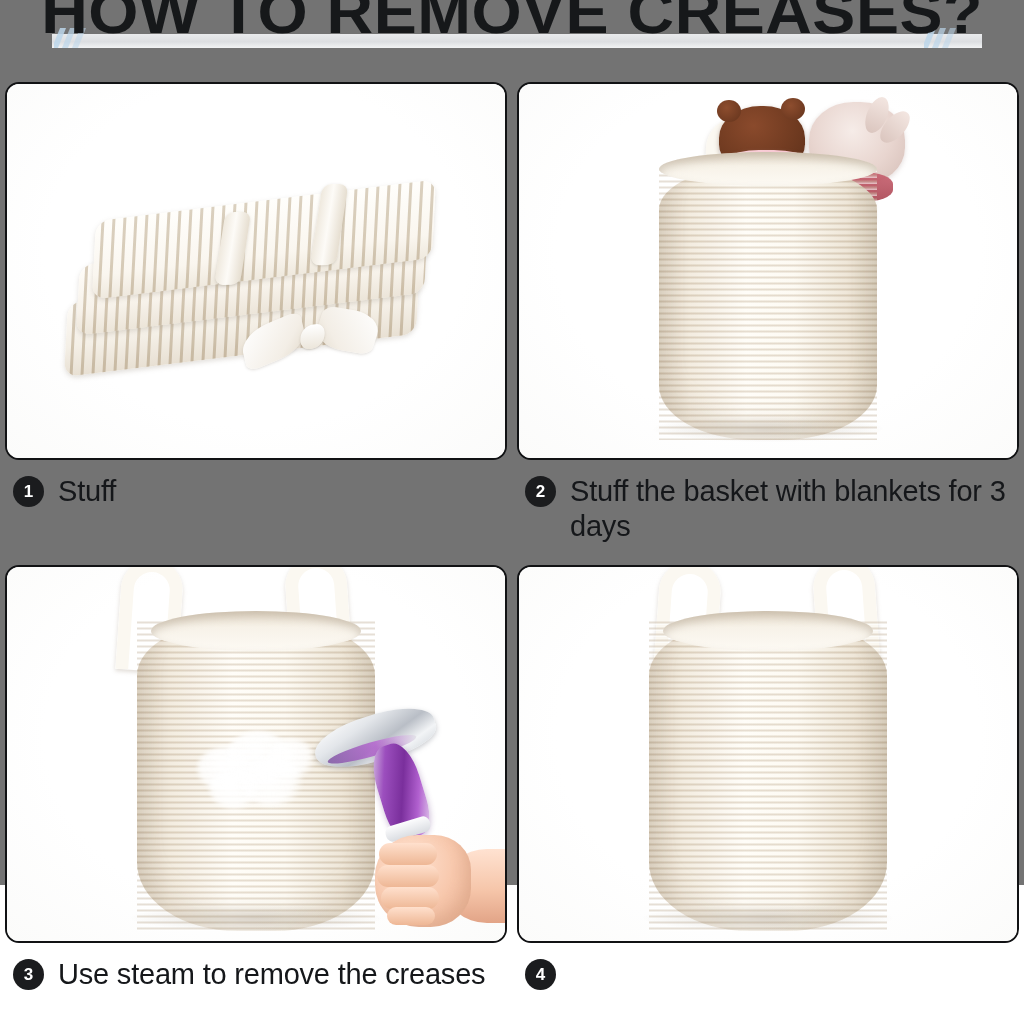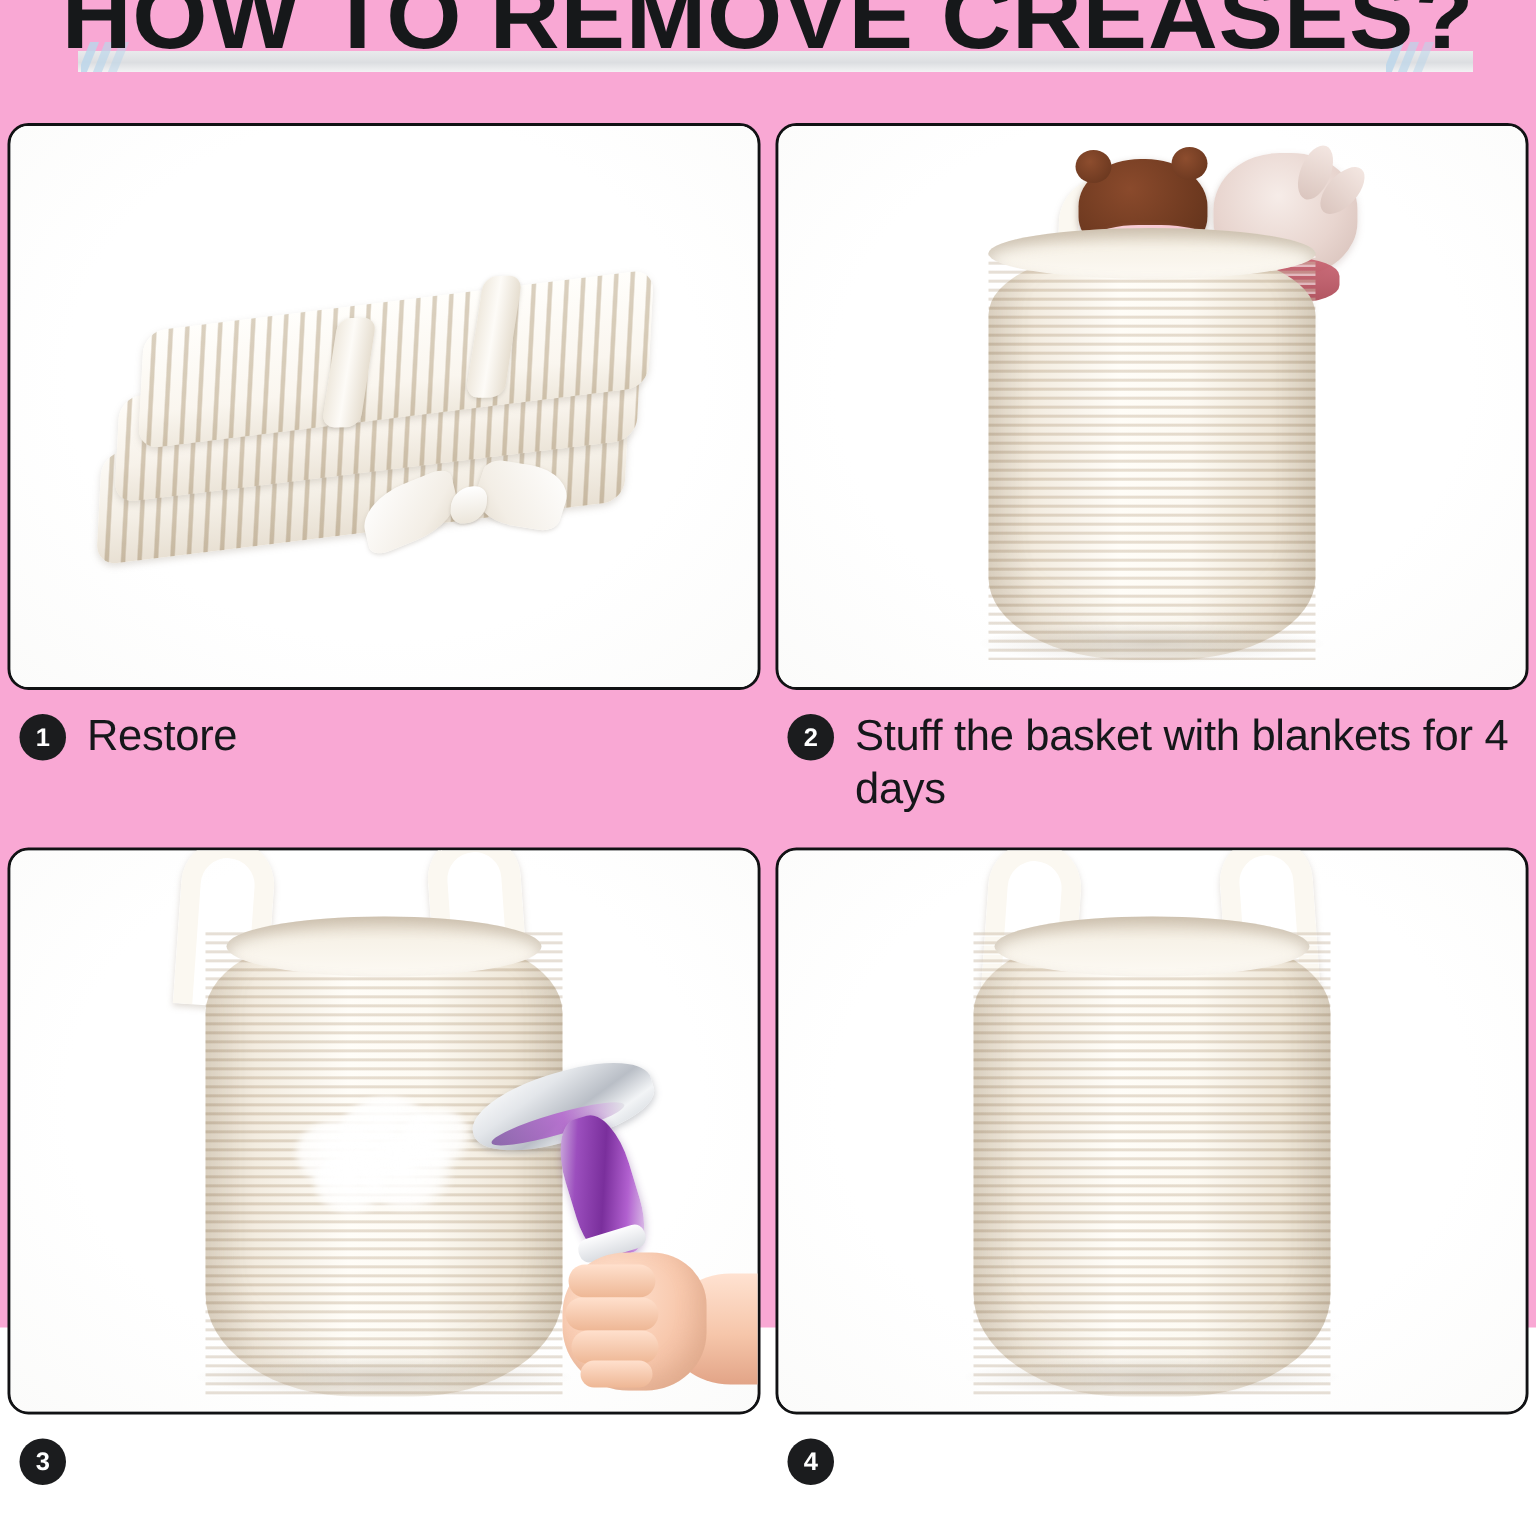--- a/index.html
+++ b/index.html
@@ -9,21 +9,21 @@
     height: 1024px;
     background: #ffffff;
     font-family: "Liberation Sans", sans-serif;
     overflow: hidden;
   }
 
   #page {
     position: relative;
     width: 1024px;
     height: 885px;
-    background: #f9a8d4;
+    background: #737373;
   }
 
   
   .header {
     position: absolute;
     left: 0; top: 0;
     width: 1024px;
     height: 60px;
     overflow: hidden;
   }
@@ -487,21 +487,21 @@
                 <div class="bow-lobe a"></div>
                 <div class="bow-lobe b"></div>
                 <div class="bow-knot"></div>
               </div>
             </div>
           </div>
         </div>
       </div>
       <div class="caption">
         <div class="badge">1</div>
-        <div class="caption-text">Restore</div>
+        <div class="caption-text">Stuff</div>
       </div>
     </div>
 
     <div class="cell c2">
       <div class="photo p2">
         <div class="photo-inner"></div>
         <div class="scene">
           <div class="basket-handle h-left"></div>
           <div class="basket-handle h-right"></div>
 
@@ -520,21 +520,21 @@
             <div class="basket-body">
                 <div class="rope-tex"></div>
               </div>
             <div class="basket-rim"></div>
           </div>
           <div class="basket-shadow"></div>
         </div>
       </div>
       <div class="caption">
         <div class="badge">2</div>
-        <div class="caption-text">Stuff the basket with blankets for 4 days</div>
+        <div class="caption-text">Stuff the basket with blankets for 3 days</div>
       </div>
     </div>
 
     <div class="cell c3">
       <div class="photo p3 p34">
         <div class="photo-inner"></div>
         <div class="scene">
           <div class="basket-handle h-left"></div>
           <div class="basket-handle h-right"></div>
 
@@ -566,20 +566,21 @@
               <div class="hand-finger f1"></div>
               <div class="hand-finger f2"></div>
               <div class="hand-finger f3"></div>
               <div class="hand-finger f4"></div>
             </div>
           </div>
         </div>
       </div>
       <div class="caption">
         <div class="badge">3</div>
+        <div class="caption-text">Use steam to remove the creases</div>
       </div>
     </div>
 
     <div class="cell c4">
       <div class="photo p4 p34">
         <div class="photo-inner"></div>
         <div class="scene">
           <div class="basket-handle h-left"></div>
           <div class="basket-handle h-right"></div>
 

